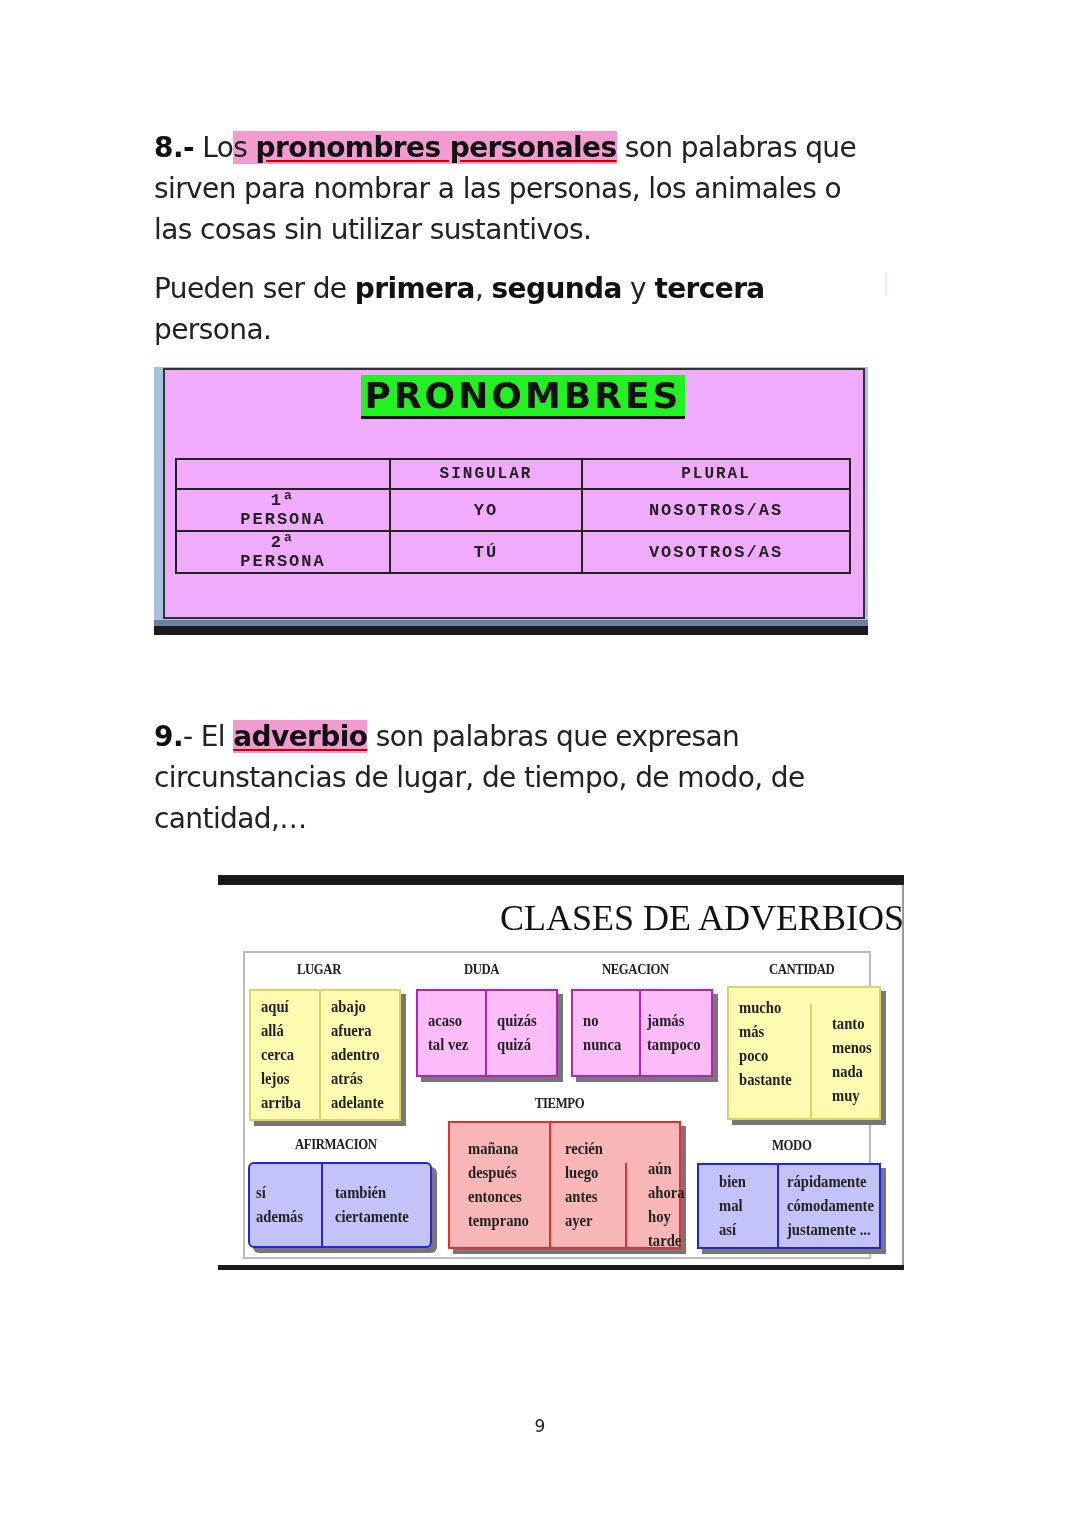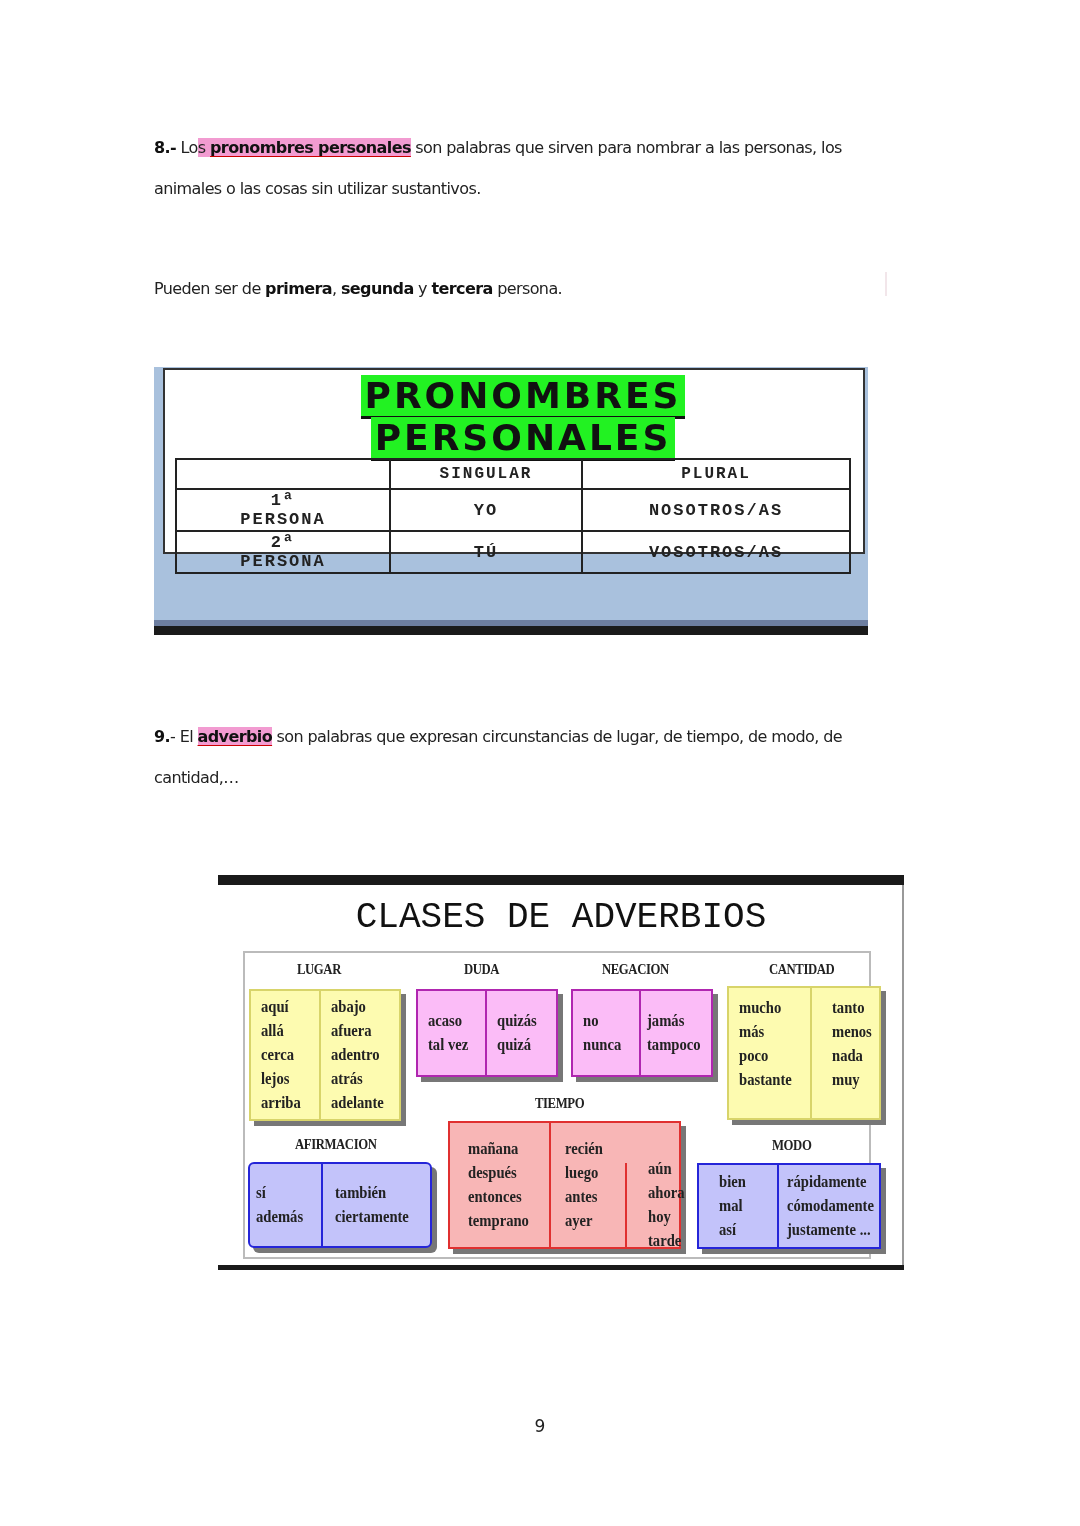--- a/index.html
+++ b/index.html
@@ -1,44 +1,44 @@
 <!DOCTYPE html>
 <html><head>
 <meta charset="utf-8">
 <style>
   html, body { margin: 0; padding: 0; background: #ffffff; }
   body { width: 1080px; height: 1526px; position: relative; overflow: hidden; font-family: "Liberation Sans", sans-serif; color: #1a1a1a; }
-  .para { position: absolute; left: 154px; width: 730px; font-family: "DejaVu Sans", sans-serif; font-size: 16px; line-height: 41px; color: #222; letter-spacing: -0.6px; }
+  .para { position: absolute; left: 154px; width: 730px; font-family: "DejaVu Sans", sans-serif; font-size: 28px; line-height: 41px; color: #222; letter-spacing: -0.6px; }
   .para b { font-weight: bold; color: #111; }
   .hl { background: #f29bd1; }
   .hl b { text-decoration: underline; text-decoration-color: #c00; text-underline-offset: 3px; }
   .cursor-mark { position: absolute; left: 885px; top: 272px; width: 2px; height: 24px; background: #f2e6ea; }
 
   
   .pron-wrap { position: absolute; left: 154px; top: 367px; width: 714px; height: 268px; background: #a9c1dd; }
-  .pron-inner { position: absolute; left: 9px; top: 1px; width: 702px; height: 186px; background: #ffffff; border: 2px solid #333; box-sizing: border-box; }
+  .pron-inner { position: absolute; left: 9px; top: 1px; width: 702px; height: 251px; background: #f0abfc; border: 2px solid #333; box-sizing: border-box; }
   .pron-bottom { position: absolute; left: 0; bottom: 0; width: 714px; height: 9px; background: #1a1a1a; }
   .pron-shadow { position: absolute; left: 0; bottom: 9px; width: 714px; height: 6px; background: #6d7ea0; }
   .pron-title { position: absolute; left: 148px; width: 420px; text-align: center; font-family: "DejaVu Sans", sans-serif; font-weight: bold; font-size: 36px; letter-spacing: 3px; color: #111; line-height: 40px; }
   .pron-title span { background: #22f222; padding: 0 4px; border-bottom: 3px solid #111; }
   .pron-t1 { top: 6px; }
   .pron-t2 { top: 48px; }
   table.pron { position: absolute; left: 10px; top: 88px; width: 676px; border-collapse: collapse; font-family: Liberation Mono, monospace; font-weight: bold; font-size: 17px; letter-spacing: 2px; color: #222; }
   table.pron td, table.pron th { border: 2px solid #222; text-align: center; padding: 0; }
   table.pron th { height: 28px; font-weight: bold; font-size: 16px; }
   table.pron td { height: 40px; }
   .pron .c0 { width: 212px; line-height: 19px; margin-top: 8px; }
   .pron .c1 { width: 190px; }
 
   
   .adv-wrap { position: absolute; left: 218px; top: 875px; width: 686px; height: 395px; background: #fff; }
   .adv-topbar { position: absolute; left: 0; top: 0; width: 686px; height: 10px; background: #1a1a1a; }
   .adv-botbar { position: absolute; left: 0; bottom: 0; width: 686px; height: 5px; background: #1a1a1a; }
   .adv-rightline { position: absolute; right: 0; top: 10px; width: 2px; height: 380px; background: #999; }
-  .adv-title { position: absolute; left: 0; width: 686px; top: 22px; text-align: center; font-family: Liberation Mono, monospace; font-size: 36px; color: #111; letter-spacing: 0px; }
+  .adv-title { position: absolute; left: 0; width: 686px; top: 22px; text-align: right; font-family: Liberation Serif, serif; font-size: 36px; color: #111; letter-spacing: 0px; }
   .adv-panel { position: absolute; left: 25px; top: 76px; width: 628px; height: 308px; border: 2px solid #bbb; box-sizing: border-box; }
   .lbl { position: absolute; font-family: "Liberation Serif", serif; font-weight: bold; font-size: 15px; color: #222; letter-spacing: -0.5px; transform: scaleX(0.85); transform-origin: left top; white-space: nowrap; }
   .box { position: absolute; display: flex; box-sizing: border-box; border: 2px solid; box-shadow: 5px 5px 0 #777; }
   .box .col { flex: 1; box-sizing: border-box; padding: 4px 10px; font-family: "Liberation Serif", serif; font-weight: bold; font-size: 17px; line-height: 24px; color: #222; display: flex; flex-direction: column; justify-content: center; }
   .box .col + .col { border-left: 2px solid; }
   .box .col span { display: block; white-space: nowrap; transform: scaleX(0.86); transform-origin: left center; }
   .yellow { background: #fdfbb0; border-color: #d8d46a; }
   .yellow .col + .col { border-left-color: #d8d46a; }
   .magenta { background: #fbbcf7; border-color: #b026b0; }
   .magenta .col + .col { border-left-color: #b026b0; }
@@ -56,21 +56,20 @@
   <b>8.-</b><span> Lo</span><span class="hl"><span>s </span><b>pronombres personales</b></span><span> son palabras que sirven para nombrar a las personas, los animales o las cosas sin utilizar sustantivos.</span>
 </div>
 <div class="para" style="top:268px;">
   <span>Pueden ser de </span><b>primera</b><span>, </span><b>segunda</b><span> y </span><b>tercera</b><span> persona.</span>
 </div>
 <div class="cursor-mark"></div>
 
 <div class="pron-wrap">
   <div class="pron-inner">
     <div class="pron-title pron-t1"><span>PRONOMBRES</span></div>
-    <div class="pron-title pron-t2"><span>PERSONALES</span></div>
     <table class="pron">
       <tbody>
           <tr>
         <th class="c0"></th>
         <th class="c1">SINGULAR</th>
         <th>PLURAL</th>
       </tr>
       <tr>
         <td class="c0">
               <div>1ª</div>
@@ -151,21 +150,21 @@
       </div>
     </div>
 
     <div class="box yellow" style="left:482px; top:33px; width:154px; height:134px;">
       <div class="col" style="flex:0 0 76px; justify-content:flex-start; padding-top:8px;">
         <span>mucho</span>
         <span>más</span>
         <span>poco</span>
         <span>bastante</span>
       </div>
-      <div class="col" style="justify-content:flex-start; padding-top:8px; padding-left:20px;">
+      <div class="col" style="justify-content:flex-start; padding-top:8px; padding-left:20px;margin-top:16px;">
         <span>tanto</span>
         <span>menos</span>
         <span>nada</span>
         <span>muy</span>
       </div>
     </div>
 
     <div class="box red" style="left:203px; top:168px; width:233px; height:128px;">
       <div class="col" style="flex:0 0 76px; padding-left:6px;margin-left:12px;">
         <span>mañana</span>

